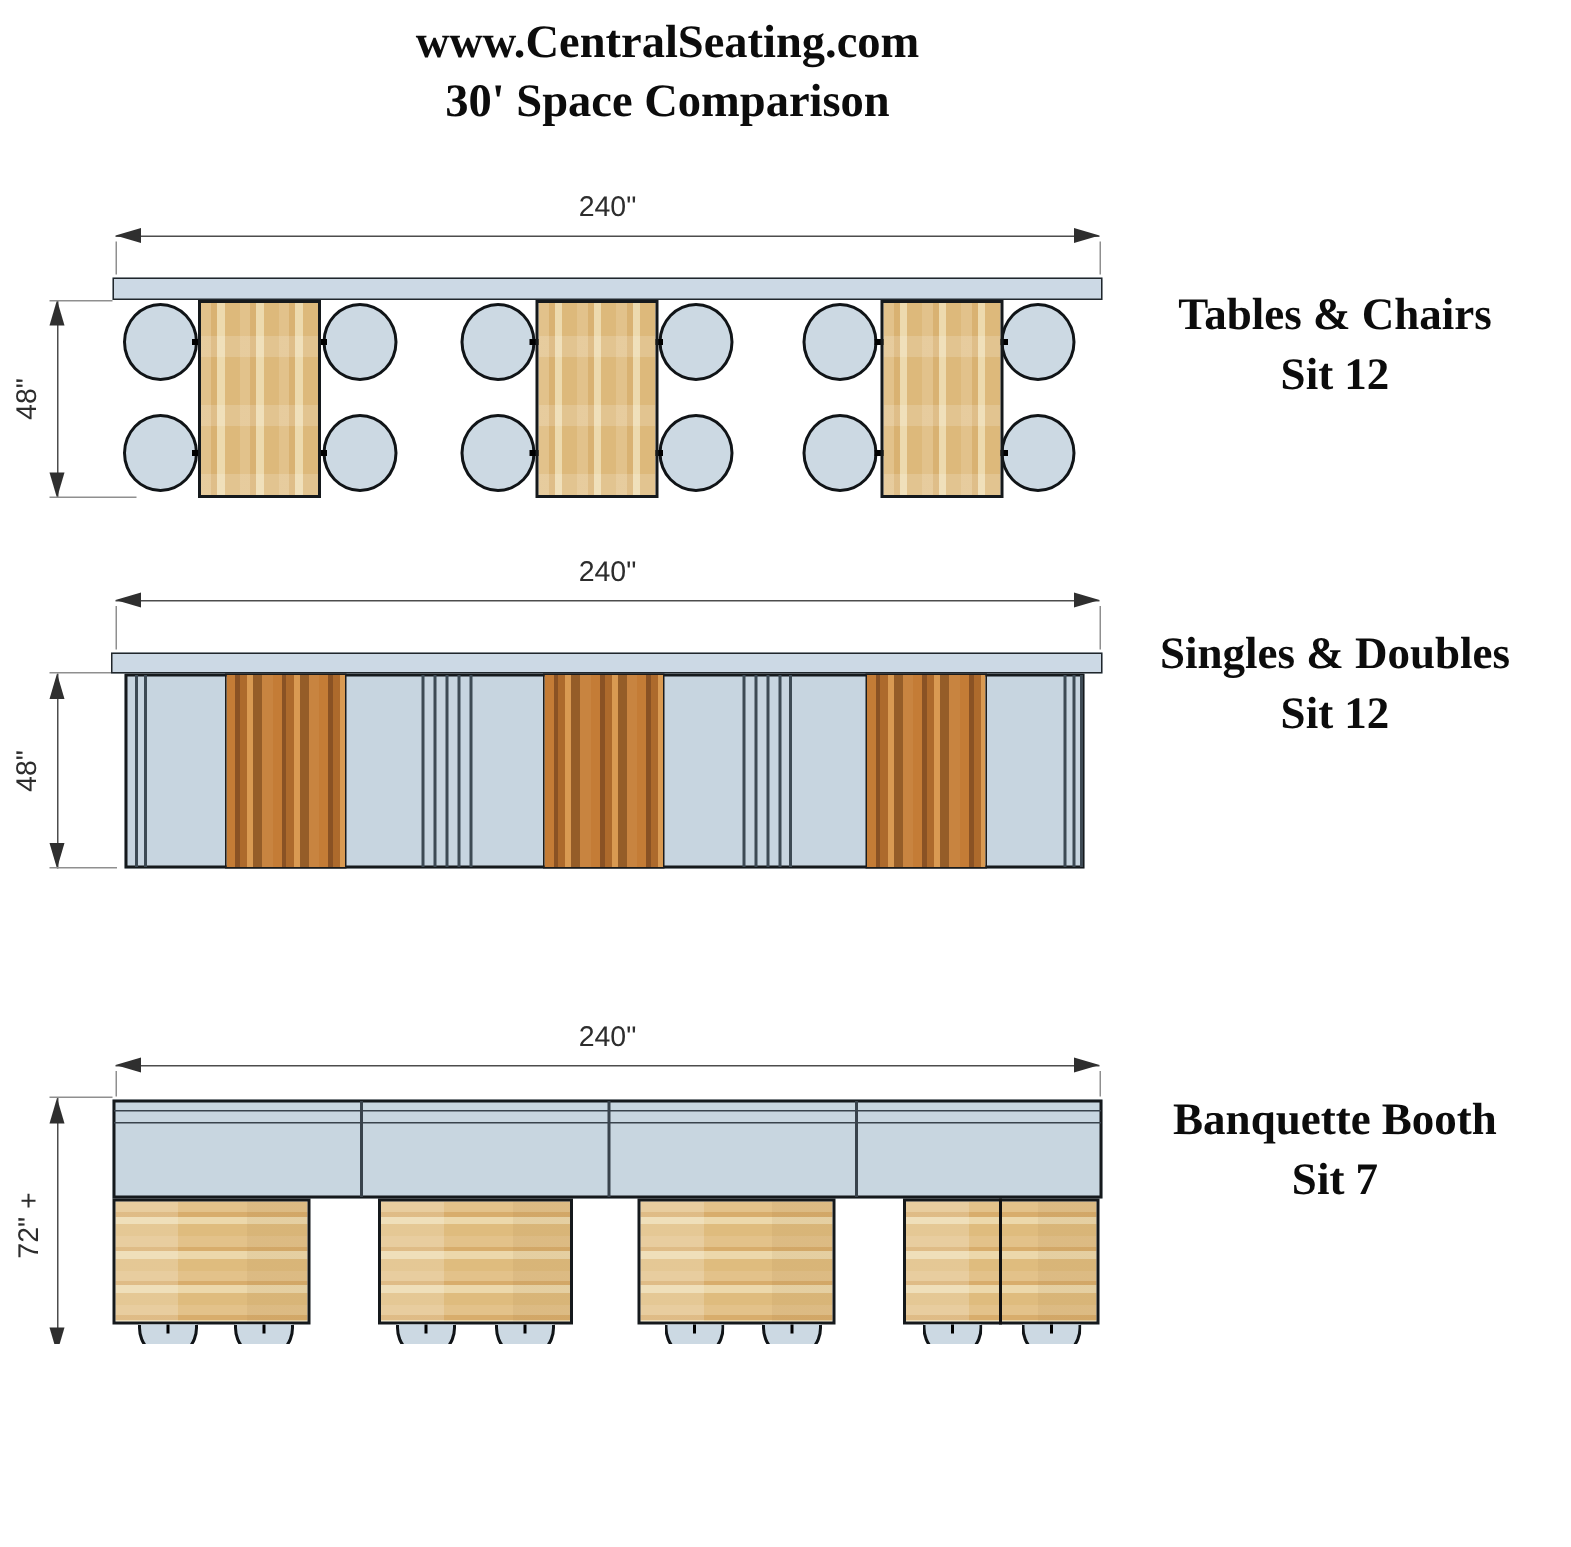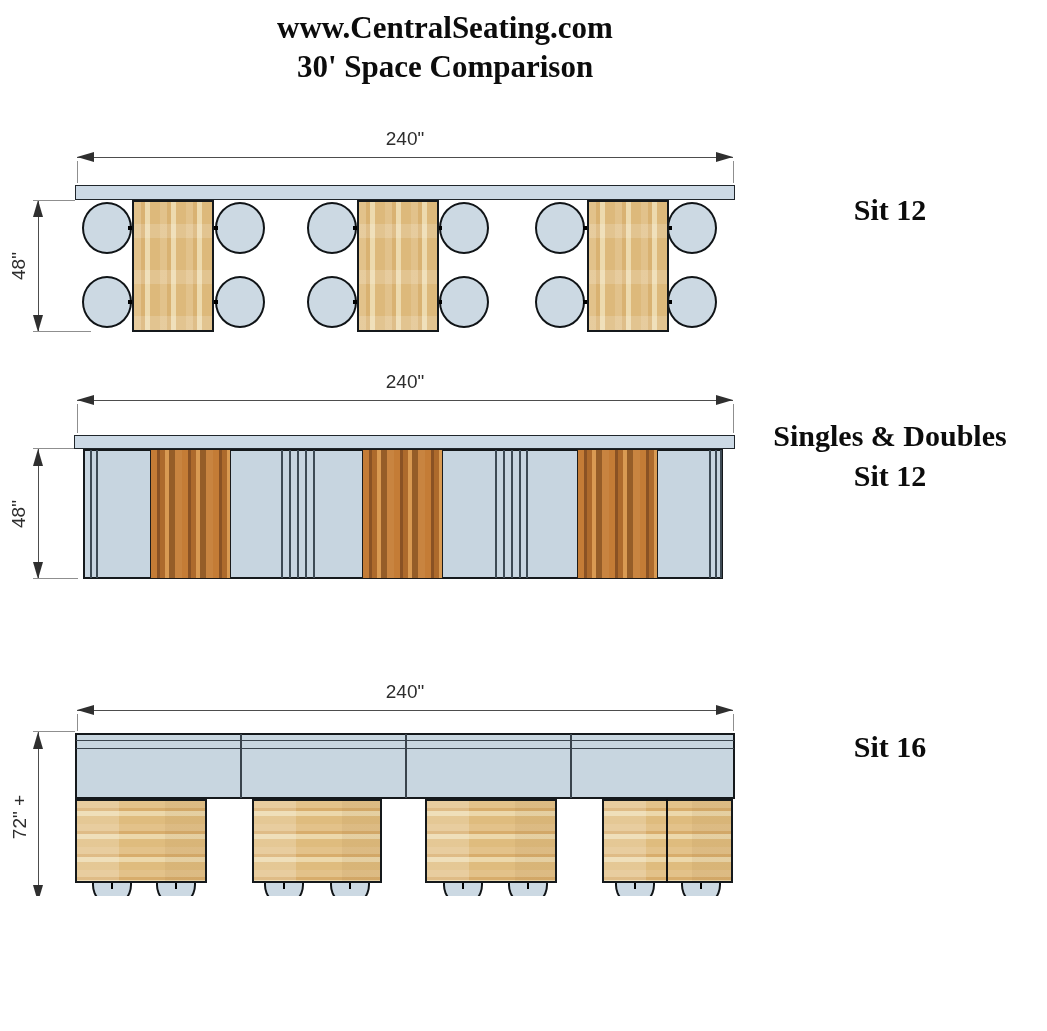--- a/index.html
+++ b/index.html
@@ -78,20 +78,21 @@
     <div class="dim-label dim-label-v" style="left:-21px;top:254px">48"</div>
     <div class="vline" style="left:38px;top:200px;height:132px"></div>
     <div class="ah ah-up" style="left:33px;top:200px"></div>
     <div class="ah ah-down" style="left:33px;top:315px"></div>
     <div class="ext-h" style="left:33px;top:200px;width:42px"></div>
     <div class="ext-h" style="left:33px;top:331px;width:58px"></div>
 
     <div class="seat-bar" style="left:75px;top:185px;width:660px;height:15px"></div>
 
     <div class="section-label" style="top:190px">
+      <div>Tables &amp; Chairs</div>
       <div>Sit 12</div>
     </div>
   <div class="chair" style="left: 82px; top: 202px;"></div>
       <div class="chair" style="left: 82px; top: 276px;"></div>
       <div class="chair" style="left: 215px; top: 202px;"></div>
       <div class="chair" style="left: 215px; top: 276px;"></div>
       <div class="chair" style="left: 307px; top: 202px;"></div>
       <div class="chair" style="left: 307px; top: 276px;"></div>
       <div class="chair" style="left: 439px; top: 202px;"></div>
       <div class="chair" style="left: 439px; top: 276px;"></div>
@@ -171,21 +172,22 @@
     <div class="ah ah-up" style="left:33px;top:732px"></div>
     <div class="ah ah-down" style="left:33px;top:885px"></div>
     <div class="ext-h" style="left:33px;top:731px;width:42px"></div>
     <div class="ext-h" style="left:33px;top:901px;width:57px"></div>
 
     <div class="banquette"></div>
     <div class="bq-hline" style="top:740px"></div>
     <div class="bq-hline" style="top:748px"></div>
 
     <div class="section-label" style="top:727px">
-      <div>Sit 16</div>
+      <div>Banquette Booth</div>
+      <div>Sit 7</div>
     </div>
   <div class="bq-div" style="left: 240px;"></div>
       <div class="bq-div" style="left: 405px;"></div>
       <div class="bq-div" style="left: 570px;"></div>
       <div class="r3-table wood-h" style="left: 75px; width: 132px;"></div>
       <div class="r3-table wood-h" style="left: 252px; width: 130px;"></div>
       <div class="r3-table wood-h" style="left: 425px; width: 132px;"></div>
       <div class="r3-table wood-h" style="left: 602px; width: 131px;"></div>
       <div class="r3-split"></div>
       <div class="dome" style="left: 92px;"></div>

